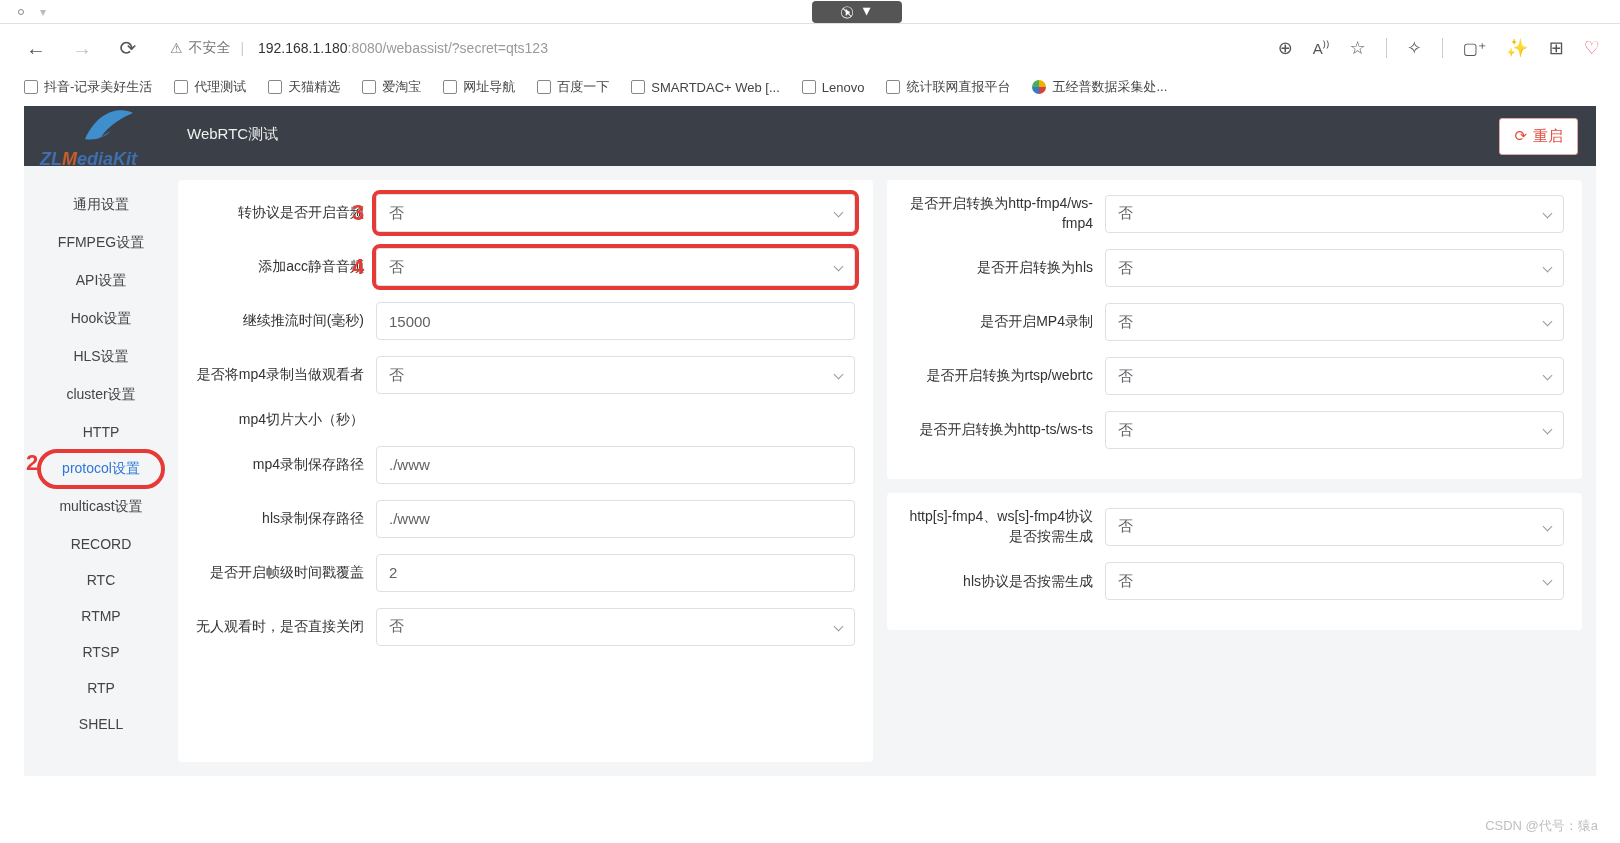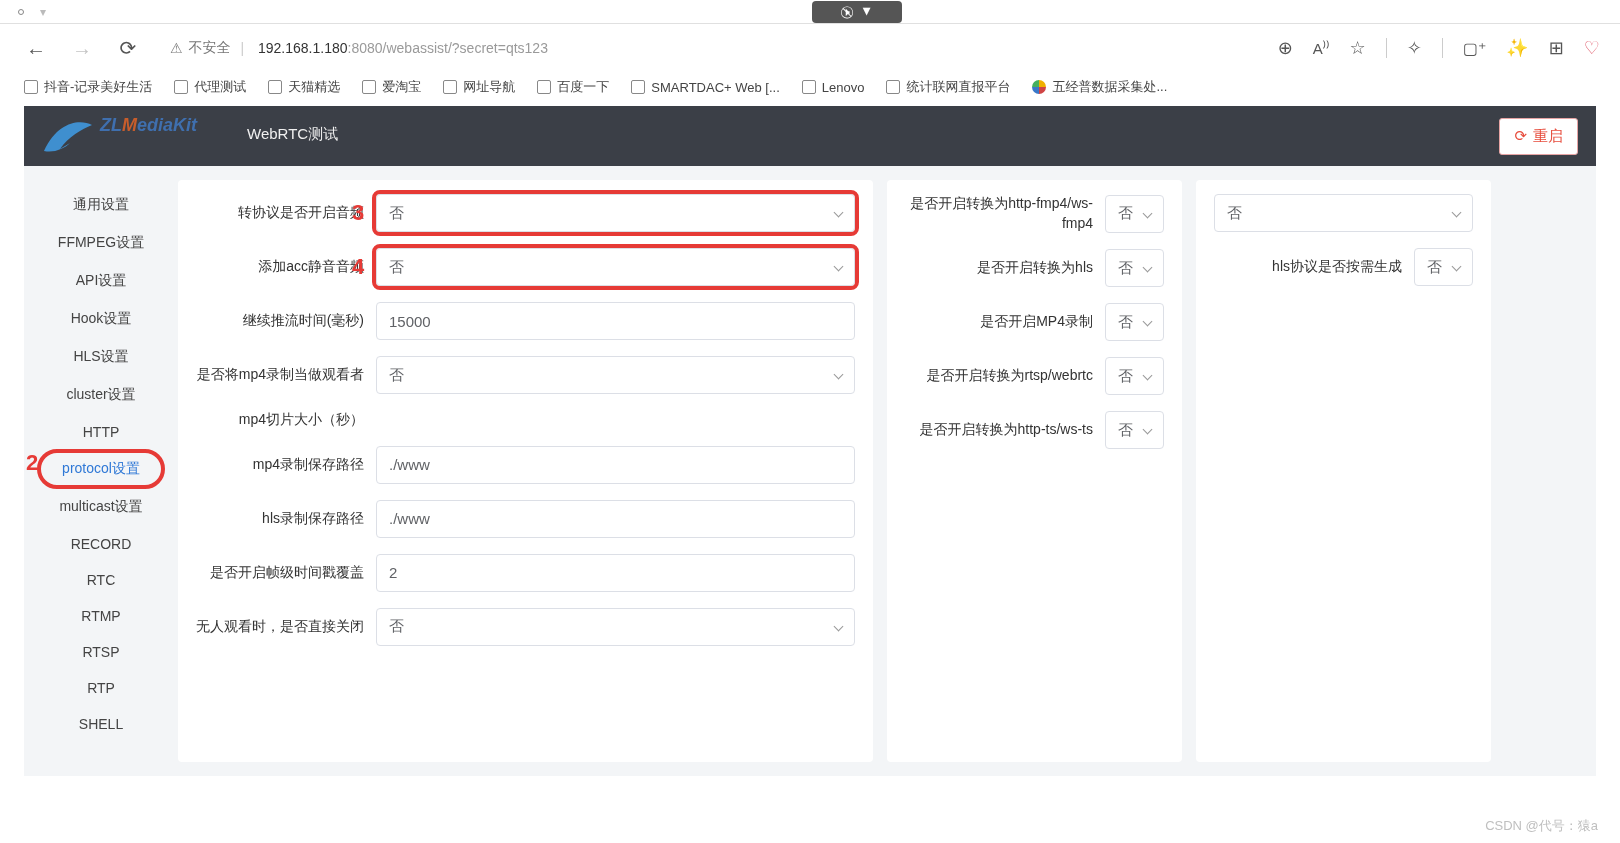--- a/index.html
+++ b/index.html
@@ -25,39 +25,39 @@
 
   
   .bookmarks { display:flex; align-items:center; gap:22px; padding:6px 24px 10px; color:#444; font-size:13px; }
   .bookmarks .bm { display:flex; gap:6px; align-items:center; cursor:pointer; }
   .bm-ico { width:14px; height:14px; border:1px solid #888; border-radius:2px; display:inline-block; background:#fff; }
   .bm-ico.color { border:none; background: conic-gradient(#f0b000 0 25%, #d04444 0 50%, #3a78c9 0 75%, #44b060 0 100%); border-radius:50%; }
 
   
   .app { margin:0 24px 0 24px; }
   .app-header { background:#3b3f47; height:60px; display:flex; align-items:center; padding:0 18px 0 10px; gap:24px; }
-  .logo { display:flex; align-items:flex-start; gap:4px; padding:0 6px; }
+  .logo { display:flex; align-items:flex-end; gap:4px; padding:0 6px;flex-direction:column; }
   .logo-fish { width:56px; height:42px; position:relative; }
   .logo-txt { font-style:italic; font-weight:bold; font-size:18px; color:#3f6fae; }
   .logo-txt .m { color:#c65d2c; }
   .logo-txt .rest { color:#3f6fae; font-style:italic; }
   .nav-tabs { display:flex; height:100%; }
   .nav-tab { color:#f0f0f0; padding:3px 20px; display:flex; align-items:center; height:100%; cursor:pointer; border-bottom:3px solid transparent; position:relative; font-size:15px; }
   .nav-tab.active { color:#f9d26b; border-bottom-color:#f9d26b; }
   .restart-btn { margin-left:auto; background:#fff; border:1px solid #e7a4a4; color:#e74c3c; padding:8px 14px 8px 14px; border-radius:3px; display:flex; align-items:center; gap:6px; cursor:pointer; font-size:15px; }
 
   .app-body { background:#f3f5f7; display:flex; padding:14px; gap:14px; min-height:610px; }
 
   .sidebar { width:126px; padding-top:6px; }
   .side-item { text-align:center; padding:10px 4px; color:#444; cursor:pointer; font-size:14px; }
   .side-item.active { color:#2f78d6; }
 
   .panels { flex:1; display:grid; grid-template-columns: 1fr 1fr; gap:14px; }
   .panel { background:#fff; border-radius:4px; padding:14px 18px; }
-  .panel-stack { display:flex; flex-direction:row; gap:14px; }
+  .panel-stack { display:flex; flex-direction:column; gap:14px; }
   .form-row { display:flex; align-items:center; margin-bottom:16px; }
   .form-row .lbl { width:180px; text-align:right; padding-right:12px; color:#333; line-height:1.4; font-size:14px; }
   .form-row .ctl { flex:1; }
   .input, .select { width:100%; height:38px; border:1px solid #dcdfe6; border-radius:4px; background:#fff; padding:0 30px 0 12px; color:#606266; font-size:15px; display:flex; align-items:center; position:relative; }
   .select::after { content:""; position:absolute; right:12px; top:14px; width:6px; height:6px; border-right:1px solid #999; border-bottom:1px solid #999; transform:rotate(45deg); }
 
   
   .red-box, .red-box-sm { outline:4px solid #e63a36; }
   .red-annot { color:#e63a36; font-size:22px; font-weight:bold; position:absolute; }
   .rel { position:relative; }
@@ -272,20 +272,21 @@
             </div>
             <div class="form-row">
               <div class="lbl" style="width: 200px;">是否开启转换为http-ts/ws-ts</div>
               <div class="ctl" style="position: relative;">
                 <div class="select">否</div>
               </div>
             </div>
           </div>
         <div class="panel" id="right-bottom">
             <div class="form-row">
+              <div class="lbl" style="width: 200px;">http[s]-fmp4、ws[s]-fmp4协议是否按需生成</div>
               <div class="ctl" style="position: relative;">
                 <div class="select">否</div>
               </div>
             </div>
             <div class="form-row">
               <div class="lbl" style="width: 200px;">hls协议是否按需生成</div>
               <div class="ctl" style="position: relative;">
                 <div class="select">否</div>
               </div>
             </div>

